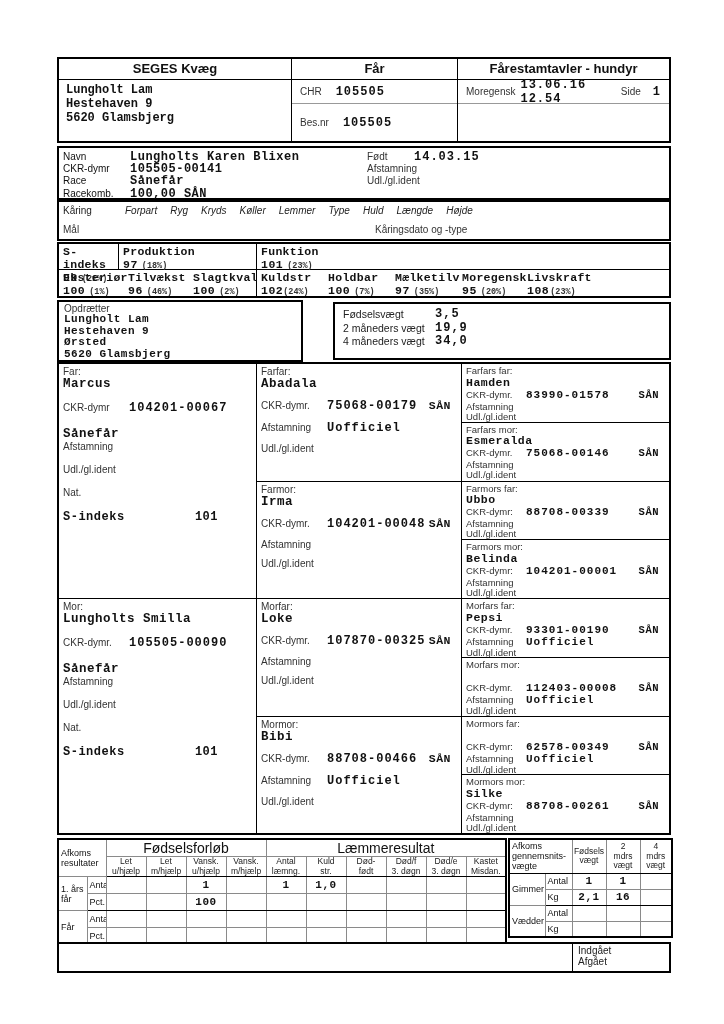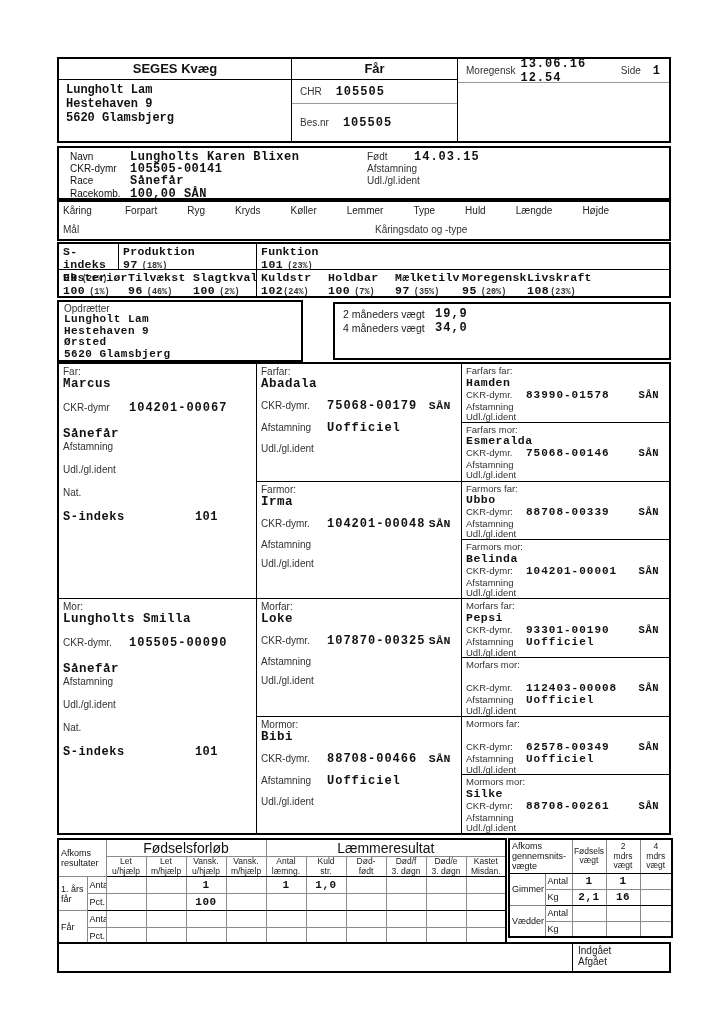--- a/index.html
+++ b/index.html
@@ -25,21 +25,21 @@
   .hval{font-size:12px;margin-left:14px;letter-spacing:1px;}
   .hdept{padding:6px 8px;font-size:12px;line-height:14px;letter-spacing:.5px;}
   
   .animal{top:89px;left:0;width:614px;height:54px;}
   .acol{line-height:12.2px;font-size:10px;}
   .avals{line-height:12.2px;font-size:12px;letter-spacing:.5px;}
   
   .kaaring{top:143px;left:0;width:614px;height:41px;}
   .krow{display:flex;padding:3px 0 0 4px;font-size:10px;color:#222;}
   .krow .k0{width:62px;}
-  .krow span.kc{margin-right:30px;}
+  .krow span.kc{margin-right:13px;font-style:italic;}
   
   .indexes{top:185px;left:0;width:614px;height:56px;display:flex;flex-direction:column;}
   .irow{display:flex;box-sizing:border-box;}
   .irow1{height:26px;border-bottom:1.5px solid #000;}
   .irow2{flex:1;}
   .icell{box-sizing:border-box;padding:1px 0 0 4px;}
   .icell .il{font-size:11.5px;letter-spacing:.3px;}
   .ival{display:flex;align-items:baseline;gap:4px;text-align:center;}
   .ival .v{font-size:11.5px;letter-spacing:.5px;}
   .ival .p{font-size:8.5px;color:#333;}
@@ -106,31 +106,32 @@
       <div class="hrow hrow1">
         <span class="hlab">CHR</span>
         <span class="hval mono">105505</span>
       </div>
       <div class="hrow hrow2">
         <span class="hlab">Bes.nr</span>
         <span class="hval mono">105505</span>
       </div>
     </div>
     <div class="hcol hcol3">
+      <div class="htitle">Fårestamtavler - hundyr</div>
       <div class="hrow hrow1">
         <span class="hlab">Moregensk</span>
         <span class="hval mono" style="margin-left:5px">13.06.16 12.54</span>
         <span class="hlab" style="margin-left:auto">Side</span>
         <span class="hval mono" style="margin-left:12px">1</span>
       </div>
     </div>
   </div>
 
   <div class="abs animal box2">
-    <div class="abs acol" style="left:11px;top:3px">
+    <div class="abs acol" style="left:4px;top:3px">
       <div>Navn</div>
       <div>CKR-dymr</div>
       <div>Race</div>
       <div>Racekomb.</div>
     </div>
     <div class="abs avals mono" style="left:71px;top:3px">
       <div>Lungholts Karen Blixen</div>
       <div>105505-00141</div>
       <div>Sånefår</div>
       <div>100,00 SÅN</div>
@@ -247,20 +248,24 @@
   </div>
 
   <div class="abs opdr box2">
     <div class="lbl">Opdrætter</div>
     <div class="lines mono pl">Lungholt Lam
 Hestehaven 9
 Ørsted
 5620 Glamsbjerg</div>
   </div>
   <div class="abs weights box2">
+    <div class="wrow">
+        <span class="wl">Fødselsvægt</span>
+        <span class="wv mono">3,5</span>
+      </div>
     <div class="wrow">
         <span class="wl">2 måneders vægt</span>
         <span class="wv mono">19,9</span>
       </div>
     <div class="wrow">
         <span class="wl">4 måneders vægt</span>
         <span class="wv mono">34,0</span>
       </div>
   </div>
 

